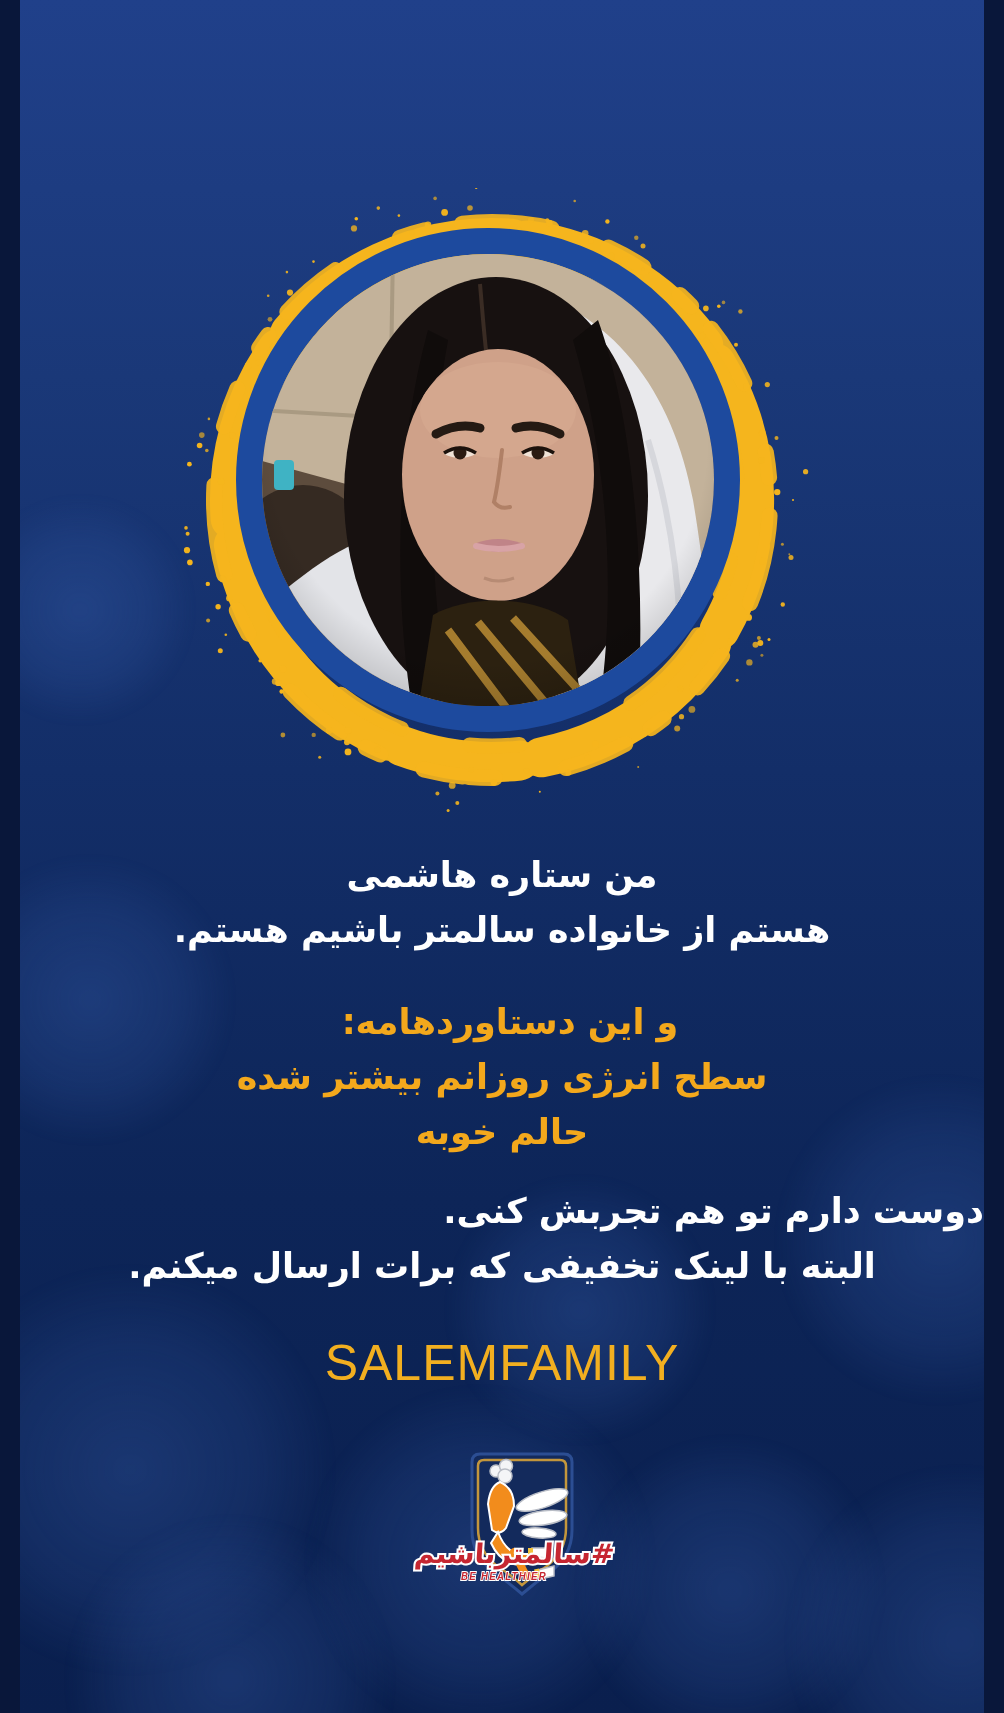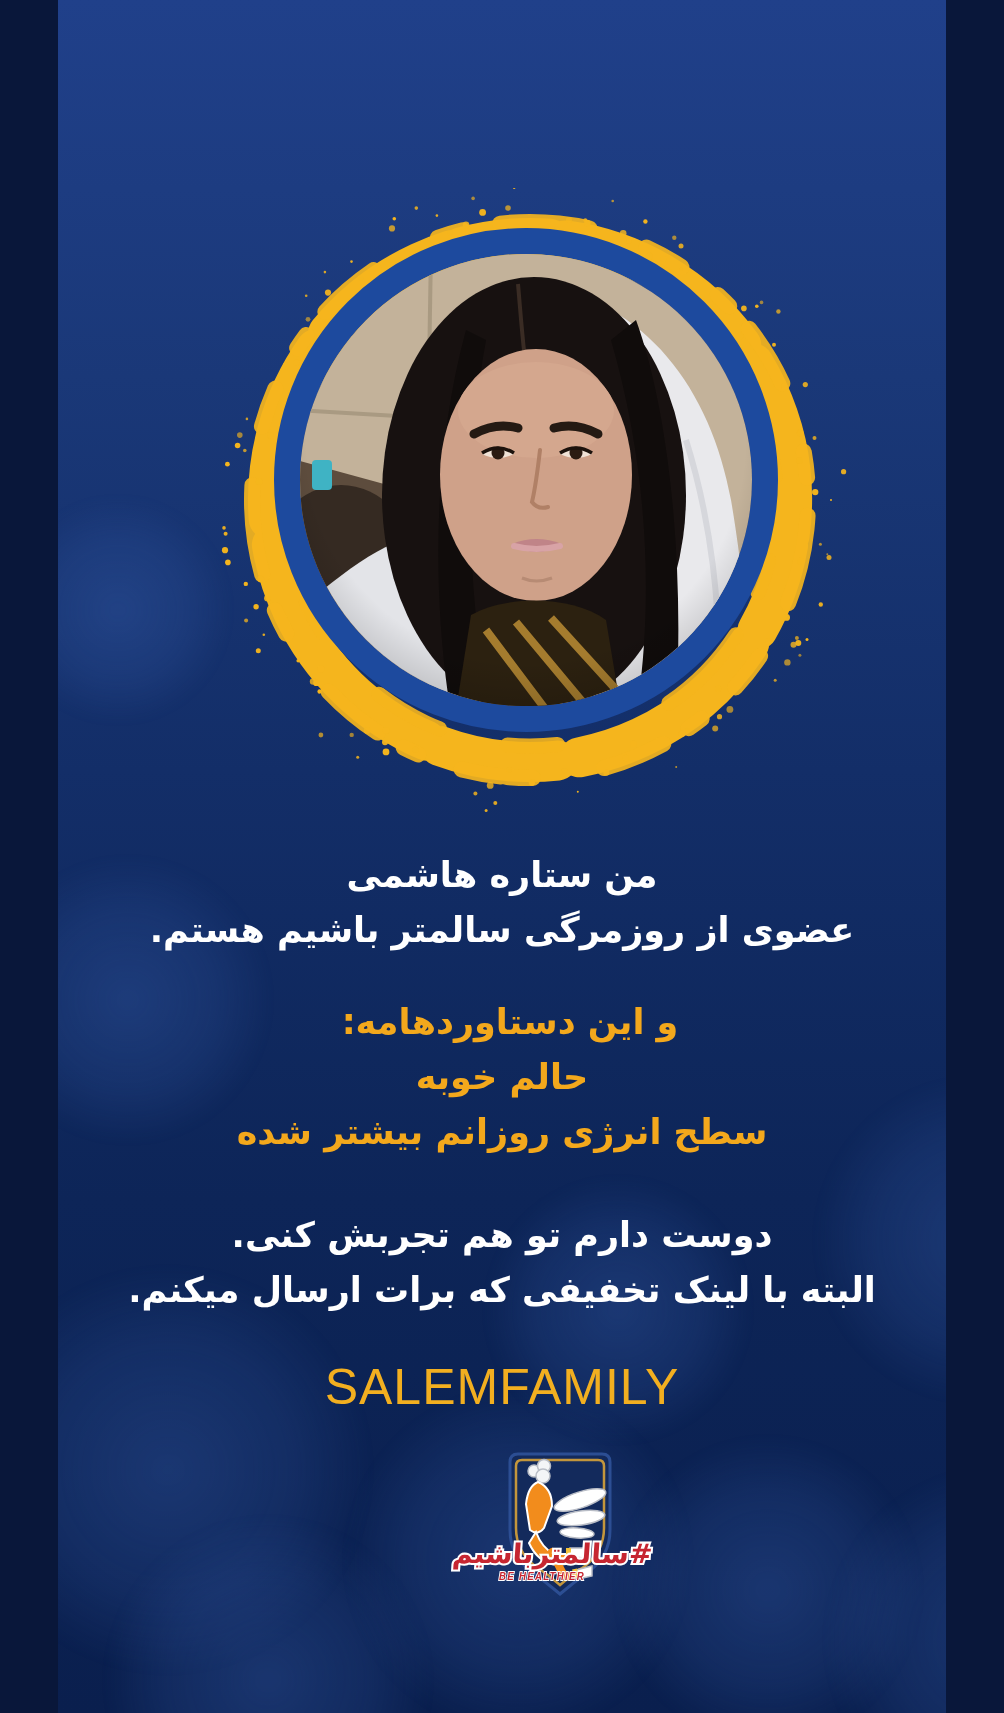--- a/index.html
+++ b/index.html
@@ -1,18 +1,18 @@
 <!DOCTYPE html>
 <html><head>
 <meta charset="utf-8">
 <style>
   html,body{margin:0;padding:0;background:#09173a;}
   .poster{
     position:relative;
-    width:888px;height:1713px;
+    width:964px;height:1713px;
     margin:0 auto;
     overflow:hidden;
     background:linear-gradient(180deg,#20408a 0%,#1a3878 22%,#132e68 45%,#0d2558 70%,#0a1f4e 100%);
     font-family:"DejaVu Sans", sans-serif;
   }
   
   .bokeh{position:absolute;border-radius:50%;
     background:radial-gradient(circle, rgba(62,104,186,0.30) 0%, rgba(62,104,186,0.16) 45%, rgba(62,104,186,0) 72%);
     filter:blur(6px);pointer-events:none;}
   .b1{left:-70px;top:860px;width:280px;height:280px;}
@@ -24,21 +24,21 @@
   .b7{left:770px;top:1470px;width:340px;height:340px;}
   .b8{left:-50px;top:500px;width:220px;height:220px;}
   .b9{left:430px;top:1180px;width:260px;height:260px;}
 
   .portrait-svg{position:absolute;left:152px;top:188px;width:640px;height:640px;}
 
   .text-block{position:absolute;left:0;top:848px;width:100%;text-align:center;}
   .fa-line{direction:rtl;font-weight:bold;font-size:35px;line-height:55px;color:#ffffff;letter-spacing:0;}
   .fa-yellow{color:#f3a81c;}
   .gap-a{margin-top:37px;padding-left:16px;}
-  .gap-b{margin-top:48px;}
+  .gap-b{margin-top:24px;text-align:right;}
   .promo{margin-top:40px;font-family:"Liberation Sans", sans-serif;font-weight:normal;
          font-size:50px;color:#f2af20;letter-spacing:1px;}
   .logo-wrap{position:absolute;left:372px;top:1444px;width:260px;height:160px;}
 </style>
 </head>
 <body>
 
 <div class="poster">
 
   <div>
@@ -220,25 +220,25 @@
 
         <path d="M-55,135 C-20,115 45,115 80,140 L95,230 L-70,230 Z" fill="#2c2110"></path>
         <path d="M-40,150 L20,230 M-10,142 L60,226 M25,138 L95,215" stroke="#a57c2e" stroke-width="8" fill="none"></path>
         <rect x="-230" y="-230" width="460" height="460" fill="url(#vign)"></rect>
       </g>
     </g>
   </svg>
 
   <div class="text-block">
     <div class="fa-line" dir="rtl">من ستاره هاشمی</div>
-    <div class="fa-line" dir="rtl">عضوی از روزمرگی سالمتر باشیم هستم.</div>
+    <div class="fa-line" dir="rtl">هستم از خانواده سالمتر باشیم هستم.</div>
 
     <div class="fa-line fa-yellow gap-a" dir="rtl">و این دستاوردهامه:</div>
+    <div class="fa-line fa-yellow" dir="rtl">سطح انرژی روزانم بیشتر شده</div>
     <div class="fa-line fa-yellow" dir="rtl">حالم خوبه</div>
-    <div class="fa-line fa-yellow" dir="rtl">سطح انرژی روزانم بیشتر شده</div>
 
     <div class="fa-line gap-b" dir="rtl">دوست دارم تو هم تجربش کنی.</div>
     <div class="fa-line" dir="rtl">البته با لینک تخفیفی که برات ارسال میکنم.</div>
 
     <div class="promo">SALEMFAMILY</div>
   </div>
 
   <svg class="logo-wrap" viewBox="0 0 260 160">
 
     <g>

